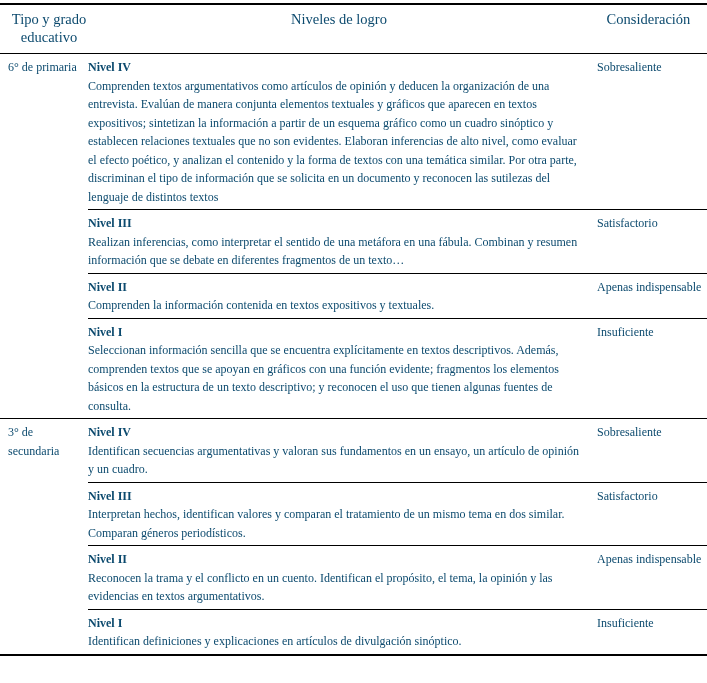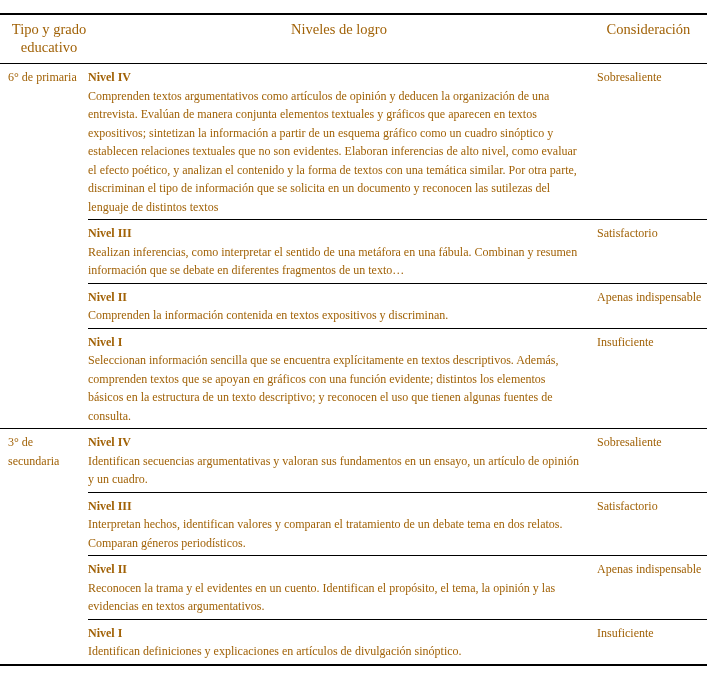--- a/index.html
+++ b/index.html
@@ -1,23 +1,23 @@
 <!DOCTYPE html>
 <html><head>
 <meta charset="utf-8">
 <style>
   html, body { margin: 0; padding: 0; background: #ffffff; }
   .page {
     width: 707px;
     height: 683px;
     box-sizing: border-box;
-    padding-top: 13px;
+    padding-top: 3px;
     background: #ffffff;
     font-family: "Liberation Serif", "DejaVu Serif", serif;
-    color: #a16207;
+    color: #0c4a6e;
     overflow: hidden;
   }
   table.levels-table {
     width: 707px;
     border-collapse: collapse;
     table-layout: fixed;
     border-top: 2px solid #000;
     border-bottom: 2px solid #000;
   }
   col.c1 { width: 88px; }
@@ -80,53 +80,53 @@
       <tr class="sep">
         <td class="levelcell">
           <div class="lvl-name">Nivel III</div>
           <div class="lvl-desc">Realizan inferencias, como interpretar el sentido de una metáfora en una fábula. Combinan y resumen información que se debate en diferentes fragmentos de un texto…</div>
         </td>
         <td class="cons">Satisfactorio</td>
       </tr>
       <tr class="sep">
         <td class="levelcell">
           <div class="lvl-name">Nivel II</div>
-          <div class="lvl-desc">Comprenden la información contenida en textos expositivos y discriminan.</div>
+          <div class="lvl-desc">Comprenden la información contenida en textos expositivos y textuales.</div>
         </td>
         <td class="cons">Apenas indispensable</td>
       </tr>
       <tr class="sep">
         <td class="levelcell">
           <div class="lvl-name">Nivel I</div>
-          <div class="lvl-desc">Seleccionan información sencilla que se encuentra explícitamente en textos descriptivos. Además, comprenden textos que se apoyan en gráficos con una función evidente; distintos los elementos básicos en la estructura de un texto descriptivo; y reconocen el uso que tienen algunas fuentes de consulta.</div>
+          <div class="lvl-desc">Seleccionan información sencilla que se encuentra explícitamente en textos descriptivos. Además, comprenden textos que se apoyan en gráficos con una función evidente; fragmentos los elementos básicos en la estructura de un texto descriptivo; y reconocen el uso que tienen algunas fuentes de consulta.</div>
         </td>
         <td class="cons">Insuficiente</td>
       </tr>
     </tbody>
 
     <tbody class="g2">
       <tr class="first">
         <td class="grade" rowspan="4">3° de secundaria</td>
         <td class="levelcell">
           <div class="lvl-name">Nivel IV</div>
           <div class="lvl-desc">Identifican secuencias argumentativas y valoran sus fundamentos en un ensayo, un artículo de opinión y un cuadro.</div>
         </td>
         <td class="cons">Sobresaliente</td>
       </tr>
       <tr class="sep">
         <td class="levelcell">
           <div class="lvl-name">Nivel III</div>
-          <div class="lvl-desc">Interpretan hechos, identifican valores y comparan el tratamiento de un debate tema en dos relatos. Comparan géneros periodísticos.</div>
+          <div class="lvl-desc">Interpretan hechos, identifican valores y comparan el tratamiento de un mismo tema en dos similar. Comparan géneros periodísticos.</div>
         </td>
         <td class="cons">Satisfactorio</td>
       </tr>
       <tr class="sep">
         <td class="levelcell">
           <div class="lvl-name">Nivel II</div>
-          <div class="lvl-desc">Reconocen la trama y el evidentes en un cuento. Identifican el propósito, el tema, la opinión y las evidencias en textos argumentativos.</div>
+          <div class="lvl-desc">Reconocen la trama y el conflicto en un cuento. Identifican el propósito, el tema, la opinión y las evidencias en textos argumentativos.</div>
         </td>
         <td class="cons">Apenas indispensable</td>
       </tr>
       <tr class="sep">
         <td class="levelcell">
           <div class="lvl-name">Nivel I</div>
           <div class="lvl-desc">Identifican definiciones y explicaciones en artículos de divulgación sinóptico.</div>
         </td>
         <td class="cons">Insuficiente</td>
       </tr>

